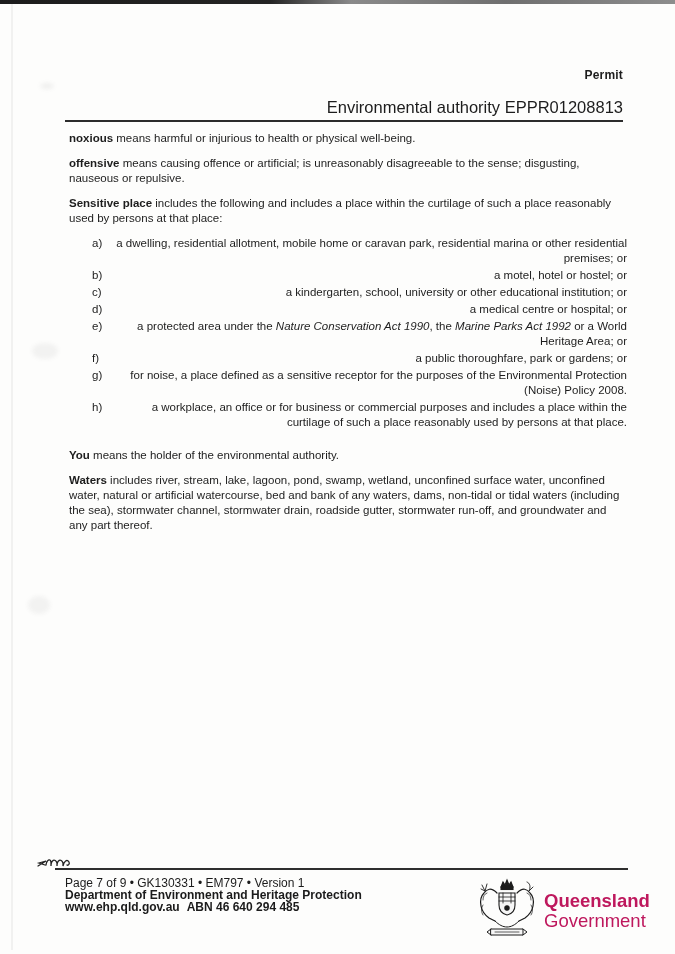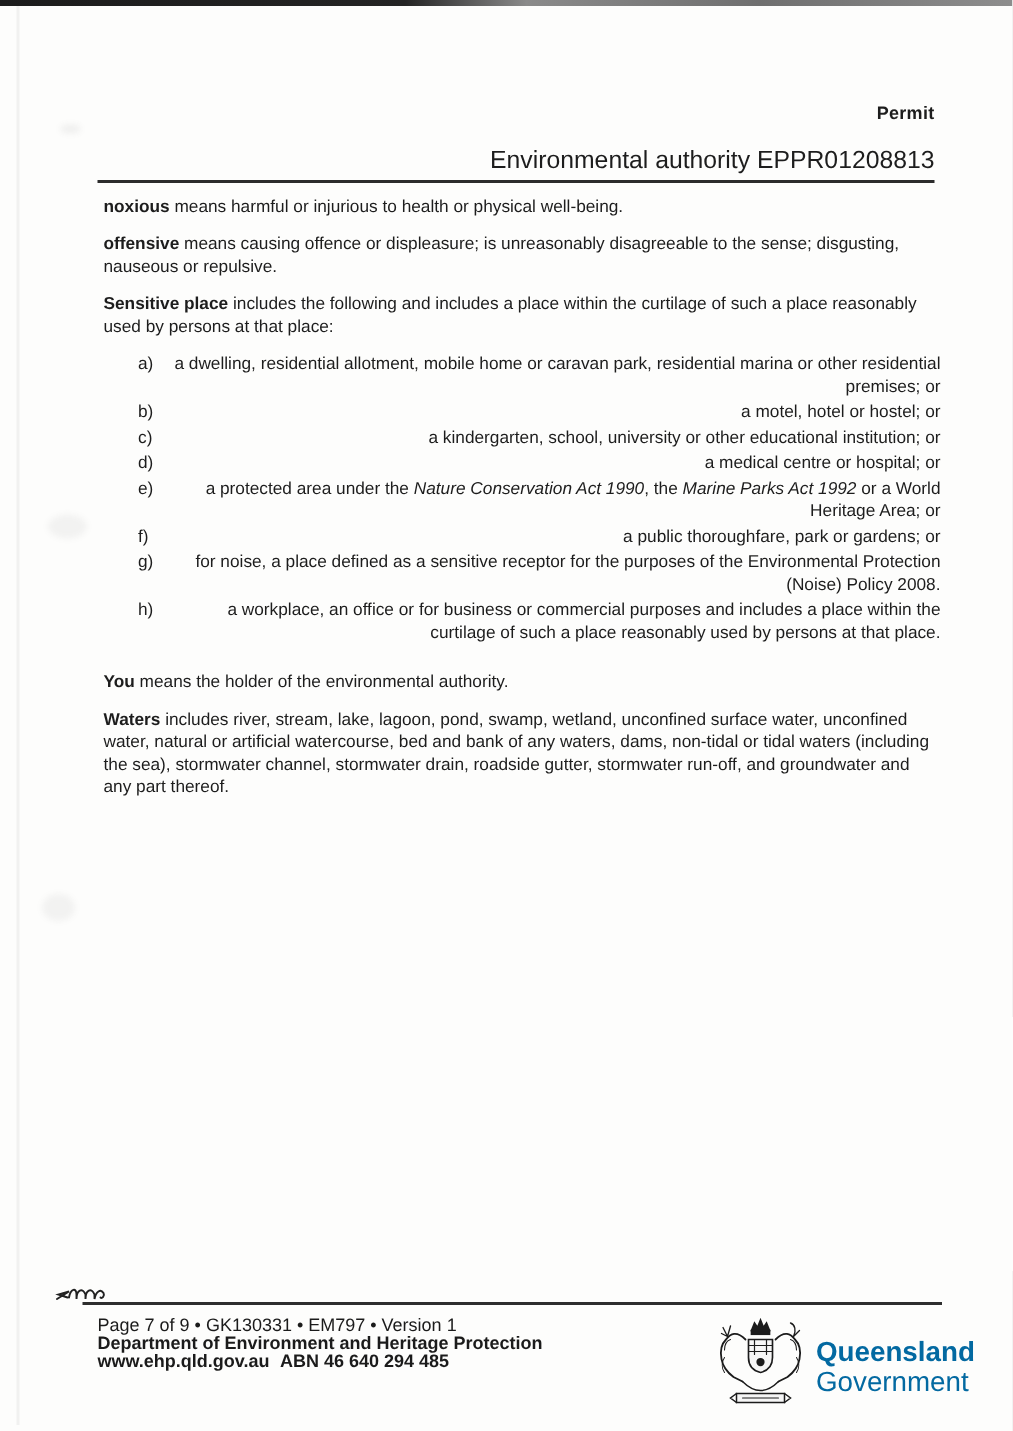--- a/index.html
+++ b/index.html
@@ -44,21 +44,21 @@
   .gap-lg{height:16px;}
 
   
   .footer-rule{position:absolute;top:868px;left:55px;width:573px;border-bottom:2px solid #2e2e2e;}
   .squiggle{position:absolute;left:36px;top:853px;}
   .footer-left{position:absolute;top:877px;left:65px;font-size:12px;line-height:12px;color:#1b1b1b;}
   .footer-left .b{font-weight:bold;}
   .abn{margin-left:7px;}
   .logo{position:absolute;left:477px;top:877px;display:flex;align-items:center;}
   .crest{flex:none;}
-  .logo-text{margin-left:7px;font-size:18.5px;line-height:20px;color:#0369a1;}
+  .logo-text{margin-left:7px;font-size:18.5px;line-height:20px;color:#be185d;}
   .logo-text .q{font-weight:bold;}
 </style>
 </head>
 <body>
 
 <div class="page">
   <div class="scan-top"></div>
   <div class="scan-edge"></div>
   <div class="smudge s1"></div>
   <div class="smudge s2"></div>
@@ -67,21 +67,21 @@
   <div class="header">
     <div class="permit">Permit</div>
     <div class="doc-title">Environmental authority EPPR01208813</div>
     <div class="header-rule"></div>
   </div>
 
   <div class="content">
 
     <p class="def"><span class="term">noxious</span><span> means harmful or injurious to health or physical well-being.</span></p>
 
-    <p class="def"><span class="term">offensive</span><span> means causing offence or displeasure; is unreasonably disagreeable to the sense; disgusting, nauseous or repulsive.</span></p>
+    <p class="def"><span class="term">offensive</span><span> means causing offence or artificial; is unreasonably disagreeable to the sense; disgusting, nauseous or repulsive.</span></p>
 
     <p class="def"><span class="term">Sensitive place</span><span> includes the following and includes a place within the curtilage of such a place reasonably used by persons at that place:</span></p>
 
     <div class="list">
       <div class="li">
         <span class="li-label">a)</span>
         <span class="li-text">a dwelling, residential allotment, mobile home or caravan park, residential marina or other residential premises; or</span>
       </div>
       <div class="li">
         <span class="li-label">b)</span>

